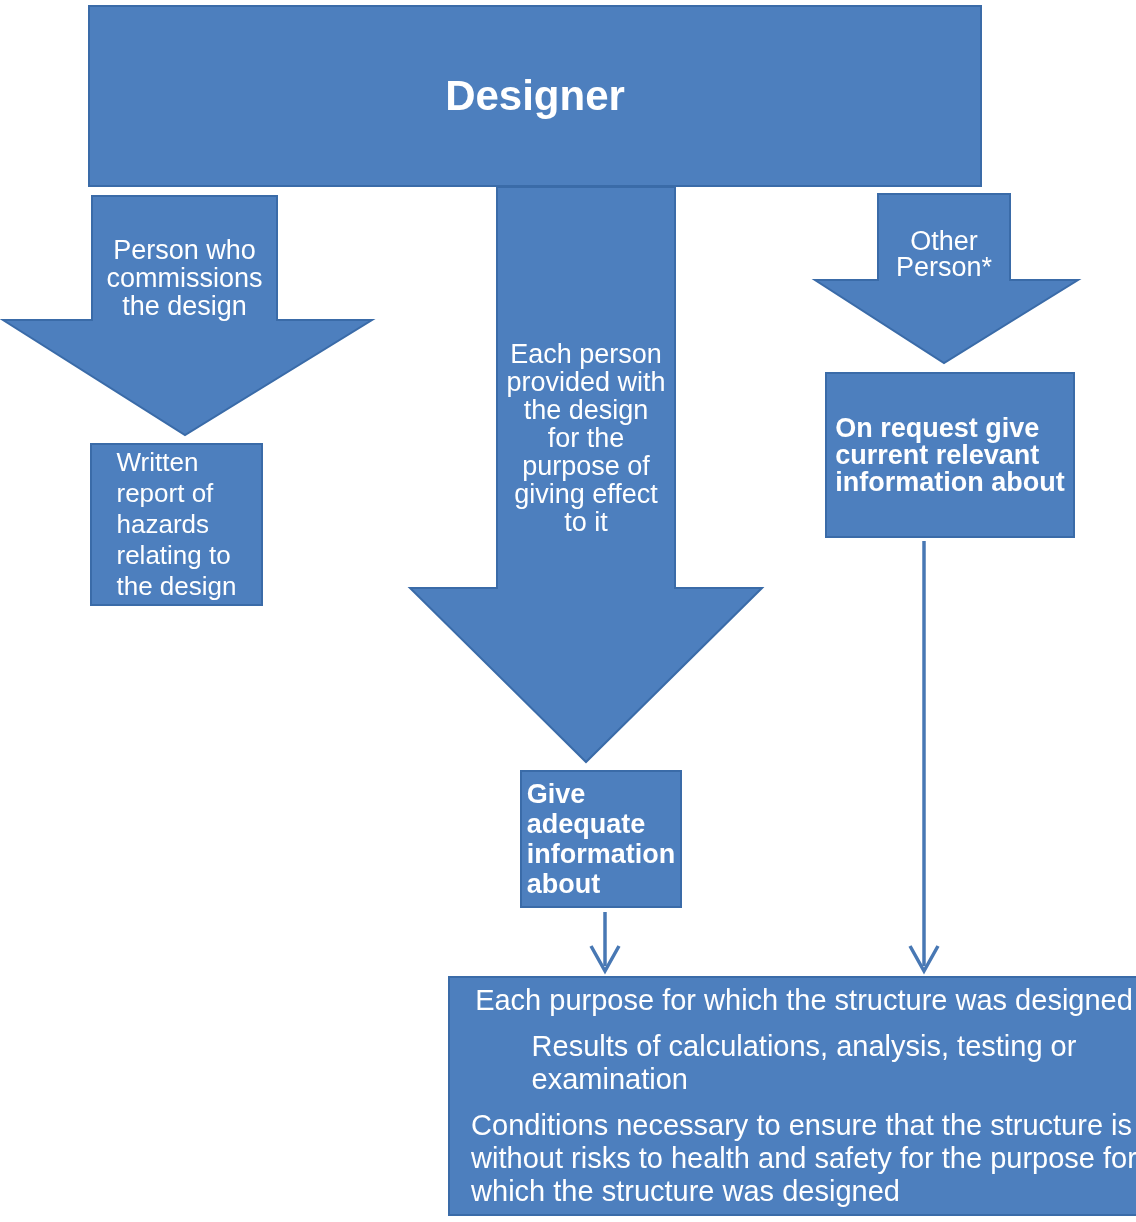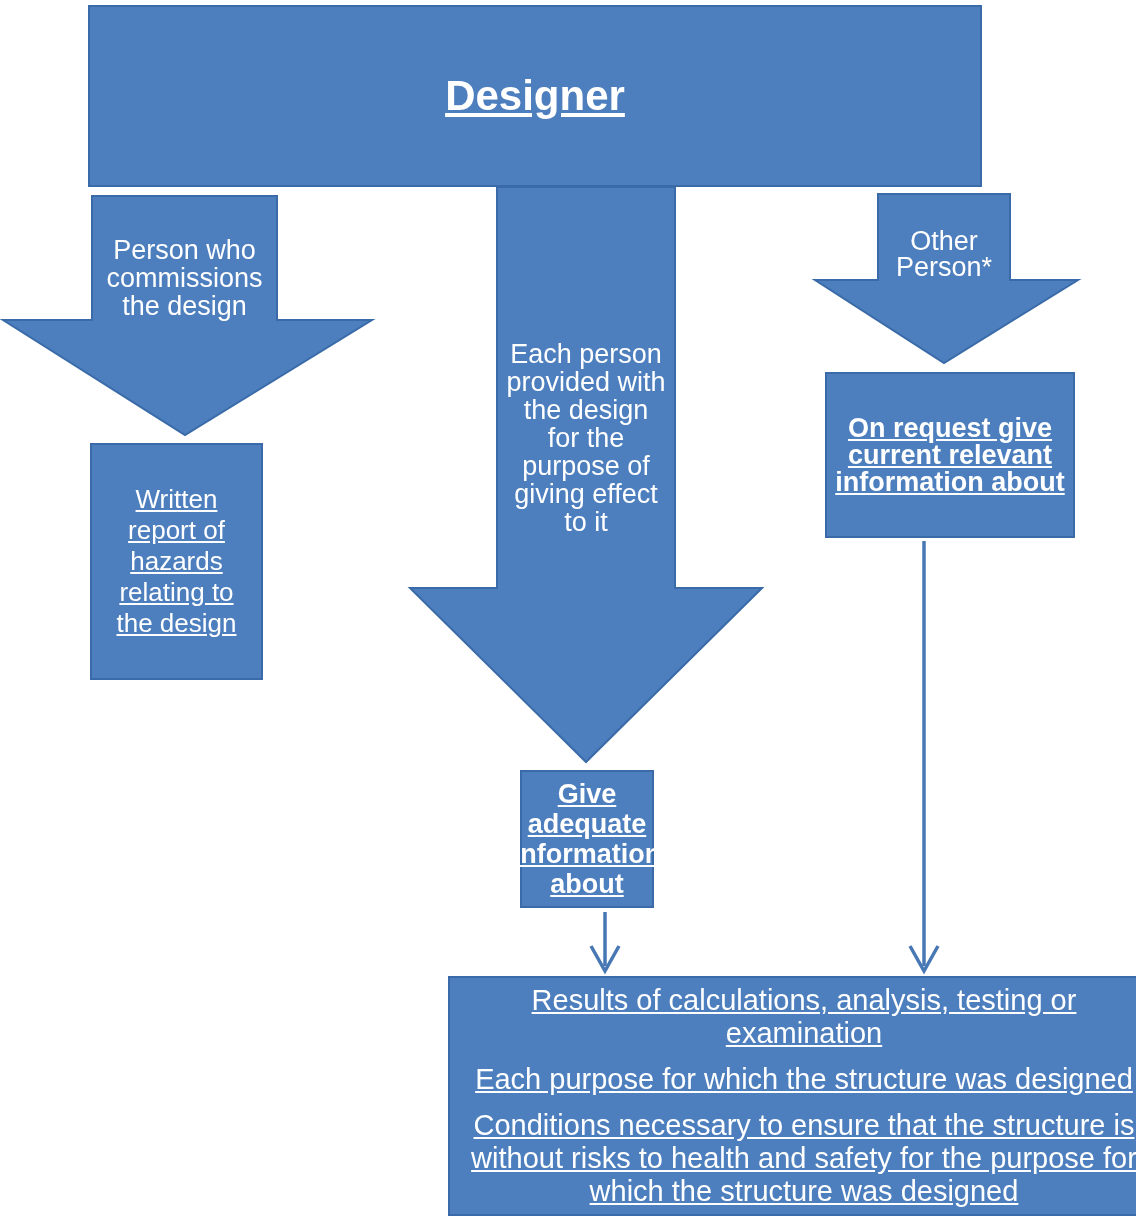--- a/index.html
+++ b/index.html
@@ -20,39 +20,38 @@
   .shape { fill: var(--fill, #4d7fbe); stroke: var(--border, #3a6ba8); stroke-width: 2; }
   .connector { stroke: var(--connector, #4878b4); stroke-width: 3.5; fill: none; }
   .box {
     position: absolute;
     box-sizing: border-box;
     background: var(--fill, #4d7fbe);
     border: 2px solid var(--border, #3a6ba8);
     display: flex;
     align-items: center;
     justify-content: center;
-    text-align: center;
+    text-align: left;
     white-space: pre-line;
-    text-decoration: underline;
   }
   .arrow-label {
     position: absolute;
     text-align: center;
     white-space: pre-line;
     font-weight: normal;
   }
   .title-box {
     left: 88px; top: 5px; width: 894px; height: 182px;
     font-weight: bold; font-size: 42px;
   }
   .left-arrow-label  { left: 87px;  top: 236px; width: 195px; font-size: 27px; line-height: 28px; }
   .mid-arrow-label   { left: 487px; top: 332px; width: 198px; font-size: 27px; line-height: 28px; margin-top: 8px; }
   .right-arrow-label { left: 873px; top: 228px; width: 142px; font-size: 27px; line-height: 26px; }
-  .written-box  { left: 90px;  top: 443px; width: 173px; height: 237px; font-size: 26px; line-height: 31px; font-weight: normal; }
-  .give-box     { left: 520px; top: 770px; width: 134px; height: 138px; font-size: 27px; line-height: 30px; font-weight: bold; }
+  .written-box  { left: 90px;  top: 443px; width: 173px; height: 163px; font-size: 26px; line-height: 31px; font-weight: normal; }
+  .give-box     { left: 520px; top: 770px; width: 162px; height: 138px; font-size: 27px; line-height: 30px; font-weight: bold; }
   .request-box  { left: 825px; top: 372px; width: 250px; height: 166px; font-size: 27px; line-height: 27px; font-weight: bold; }
   .bottom-box {
     left: 448px; top: 976px; width: 712px; height: 240px;
     flex-direction: column;
     justify-content: center;
     gap: 13px;
     font-size: 29px; line-height: 33px; font-weight: normal;
     padding: 4px 6px;
   }
   .bottom-box p { margin: 0; white-space: pre-line; }
@@ -115,21 +114,21 @@
 about</span>
   </div>
 
   <div class="box request-box">
     <span>On request give
 current relevant
 information about</span>
   </div>
 
   <div class="box bottom-box">
+    <p>Each purpose for which the structure was designed</p>
     <p>Results of calculations, analysis, testing or
 examination</p>
-    <p>Each purpose for which the structure was designed</p>
     <p>Conditions necessary to ensure that the structure is
 without risks to health and safety for the purpose for
 which the structure was designed</p>
   </div>
 
 </div>
 
 </body></html>

